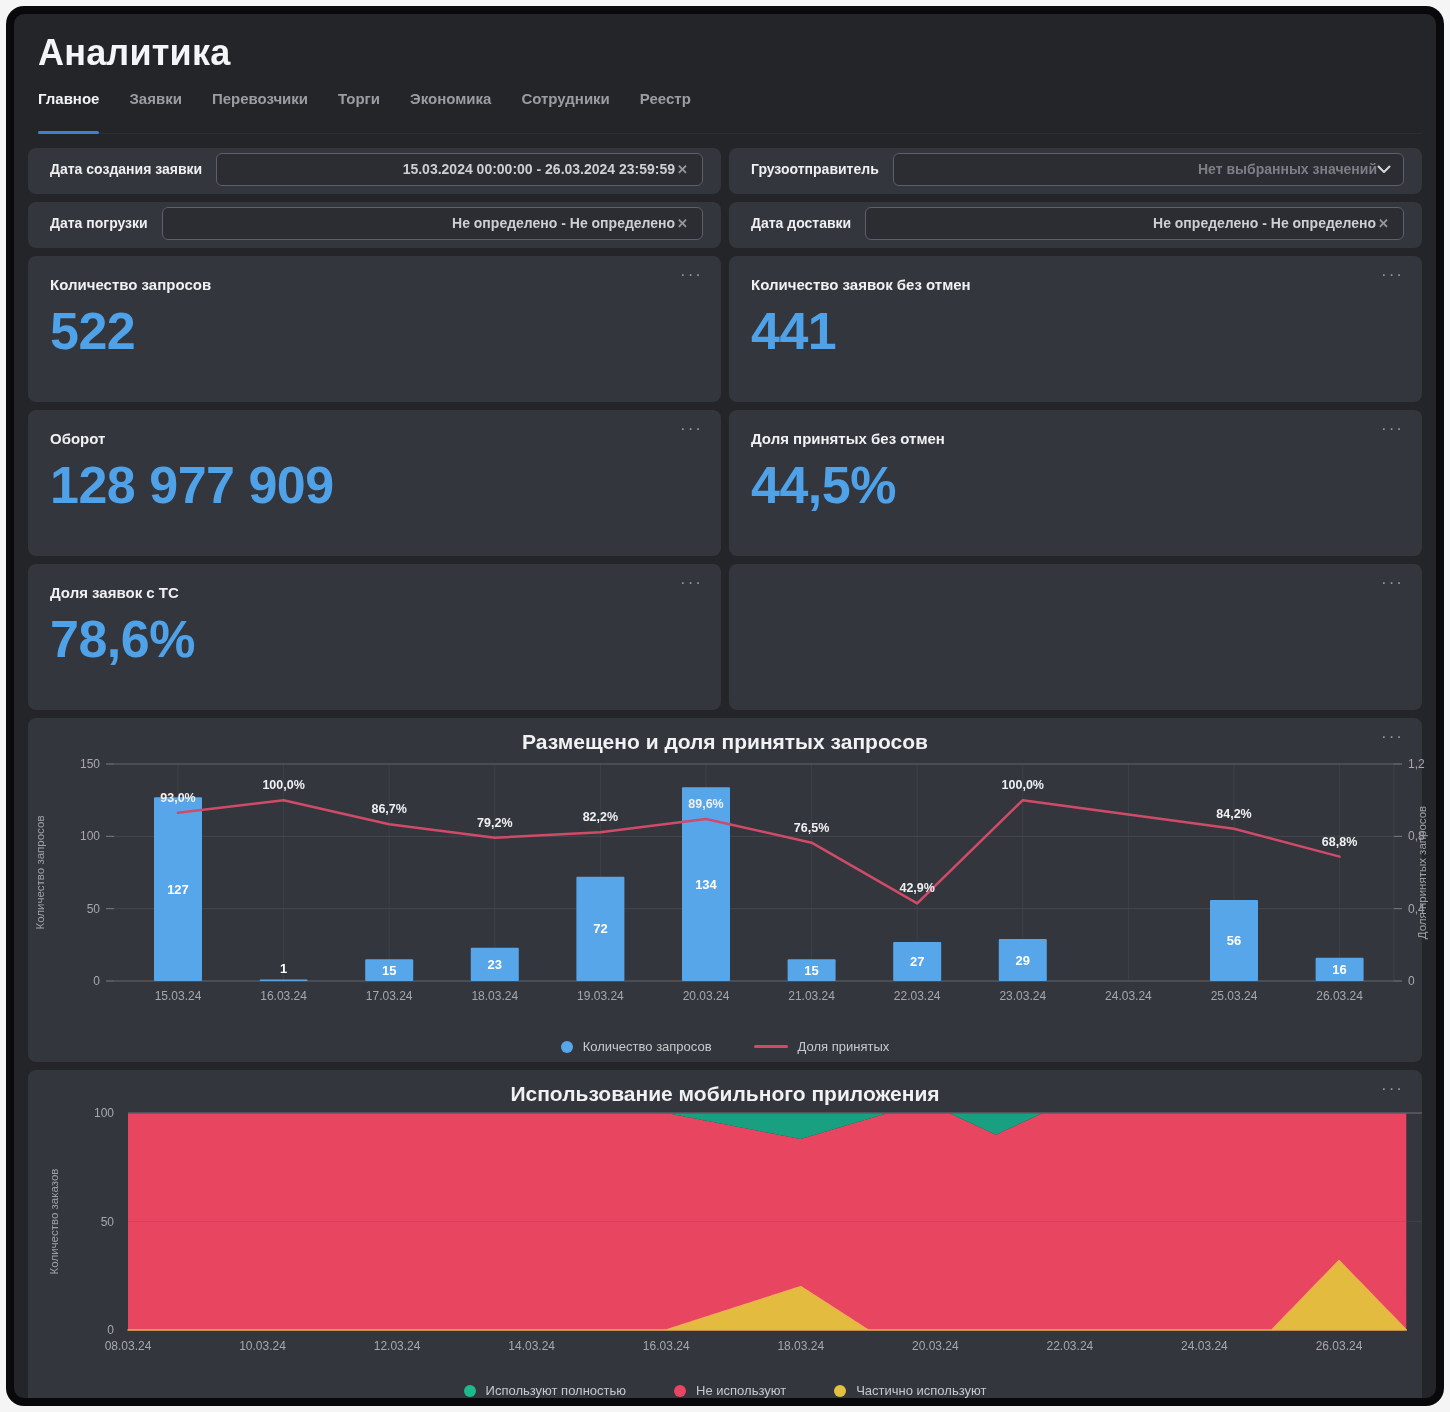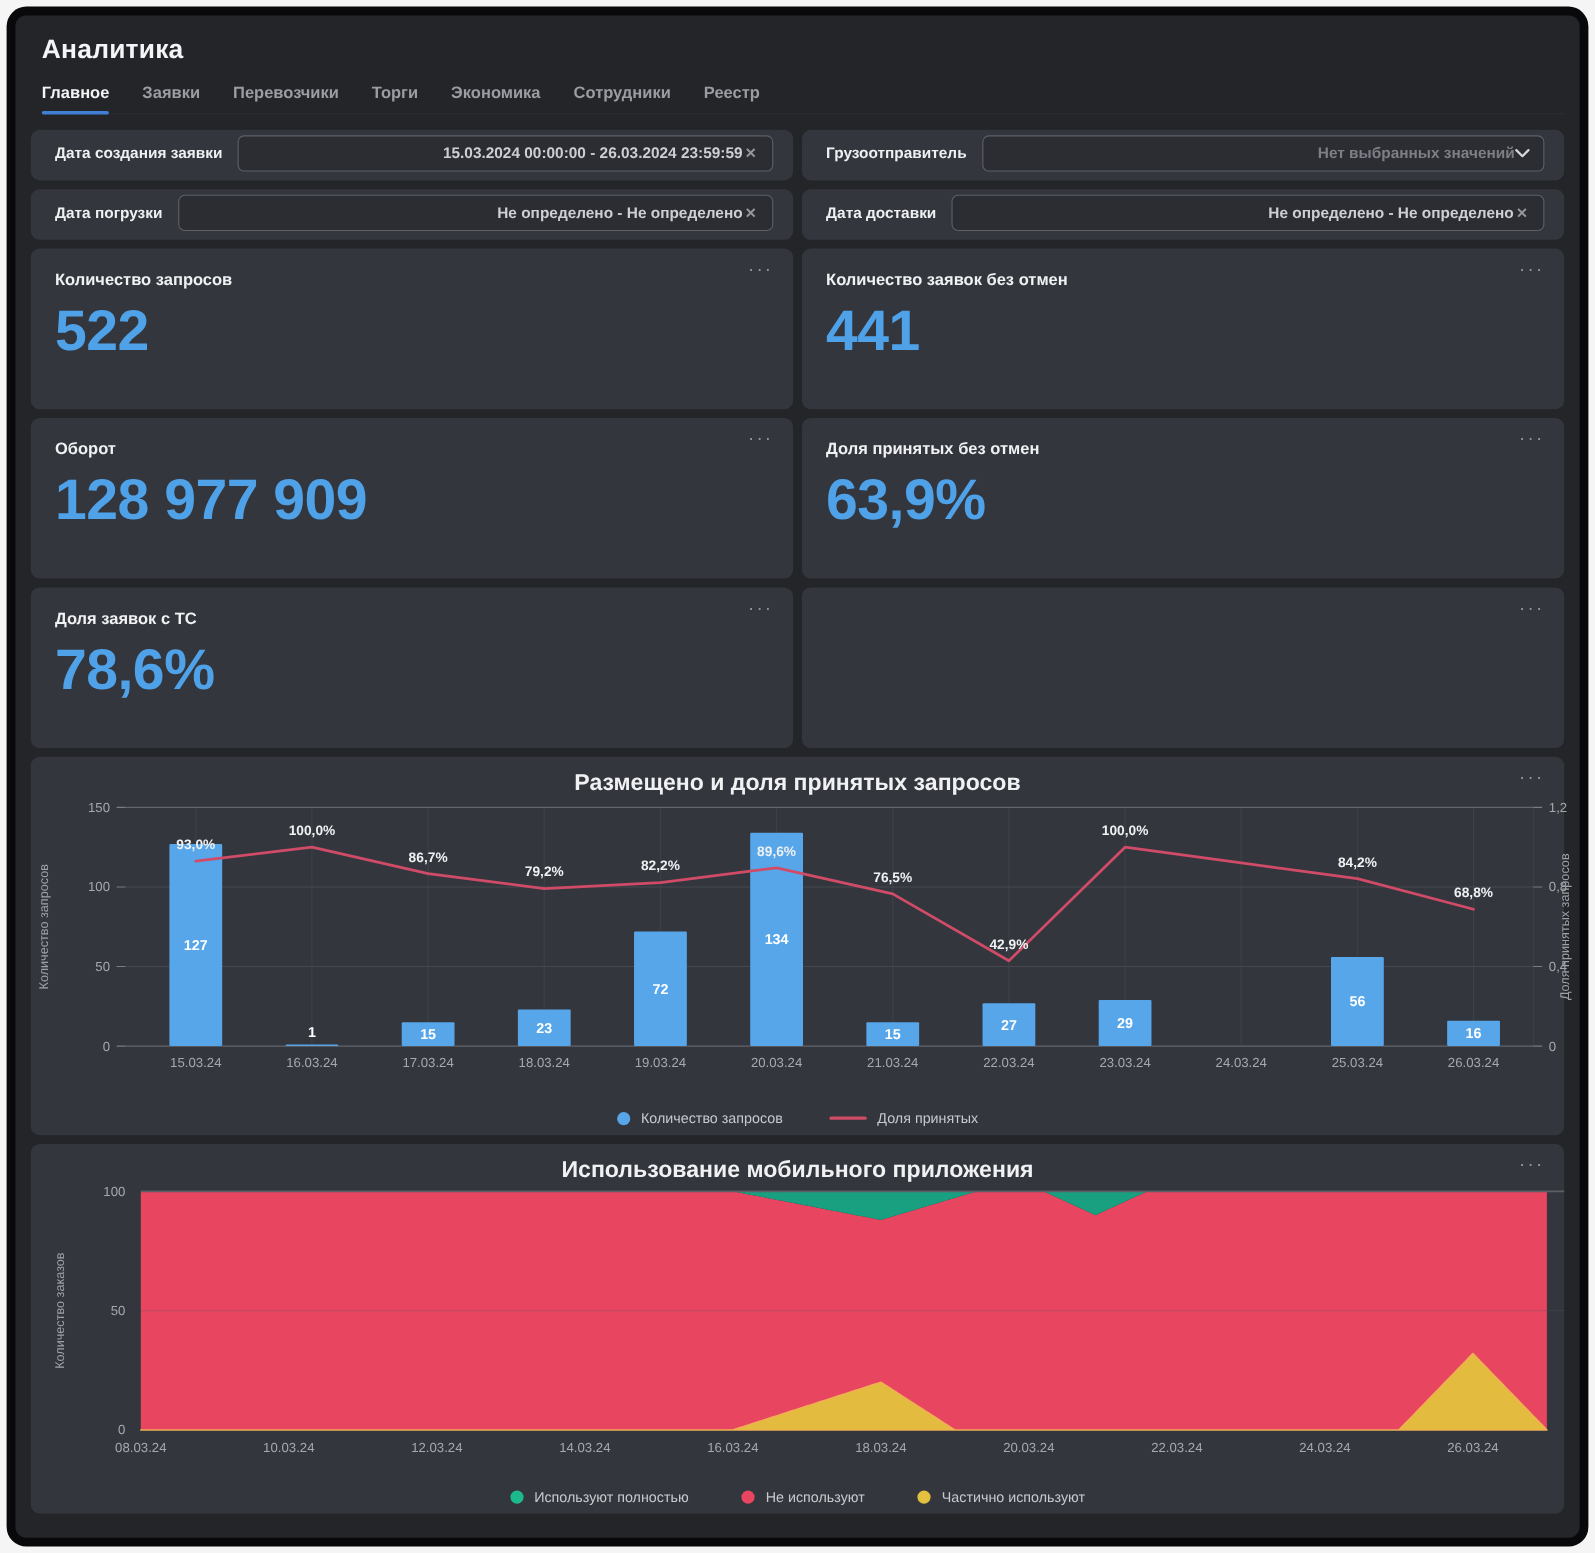--- a/index.html
+++ b/index.html
@@ -6,23 +6,23 @@
     --bg-page:#232529; --bg-card:#33363d; --bg-input:#2b2d33;
     --border-input:#5e6067; --txt:#eceef0; --muted:#9b9da3; --muted2:#a6a8ad;
     --accent:#4fa1e8; --tabline:#3f7fd4;
     --bar:#57a6ea; --line:#d04b68;
     --area-red:#e84560; --area-yellow:#e3bc3f; --area-green:#18a080;
   }
   *{box-sizing:border-box;}
   body{margin:0;width:1450px;height:1412px;background:#f5f5f5;font-family:"Liberation Sans",sans-serif;}
   .shell{width:1438px;height:1400px;margin:6px;background:#09090b;border-radius:18px;padding:8px;}
   .app{width:100%;height:100%;background:var(--bg-page);border-radius:10px;padding:12px 14px;overflow:hidden;}
-  .page-title{margin:6px 0 0 10px;font-size:24px;font-weight:700;color:#f4f5f6;letter-spacing:.2px;}
+  .page-title{margin:6px 0 0 10px;font-size:36px;font-weight:700;color:#f4f5f6;letter-spacing:.2px;}
   .tabs{display:flex;gap:30px;margin:16px 0 0 10px;border-bottom:1px solid #2c2d33;}
-  .tab{font-size:15px;font-weight:600;color:var(--muted);padding-bottom:10px;cursor:pointer;position:relative;}
+  .tab{font-size:15px;font-weight:600;color:var(--muted);padding-bottom:26px;cursor:pointer;position:relative;}
   .tab.active{color:#f2f3f4;}
   .tab.active::after{content:"";position:absolute;left:0;right:0;bottom:-1px;height:3px;border-radius:3px;background:var(--tabline);}
   .filters{display:grid;grid-template-columns:1fr 1fr;gap:8px;margin-top:14px;}
   .filter-card{background:var(--bg-card);border-radius:8px;height:46px;display:flex;align-items:center;gap:14px;padding:0 18px 4px 22px;}
   .filter-label{font-size:14px;font-weight:700;color:#eef0f1;white-space:nowrap;}
   .filter-input{flex:1;height:33px;background:var(--bg-input);border:1px solid var(--border-input);border-radius:6px;display:flex;align-items:center;justify-content:flex-end;padding:0 12px;cursor:pointer;font-weight:bold;}
   .filter-value{font-size:14px;color:#cdcfd3;}
   .filter-value.placeholder{color:#7d7f86;}
   .clear-x{font-size:13px;color:#95979d;padding:0 2px;}
   .kpis{display:grid;grid-template-columns:1fr 1fr;gap:8px;margin-top:8px;}
@@ -107,21 +107,21 @@
         <div class="kpi-value">441</div>
       </div>
       <div class="kpi-card">
         <button class="dots">···</button>
         <div class="kpi-label">Оборот</div>
         <div class="kpi-value">128 977 909</div>
       </div>
       <div class="kpi-card">
         <button class="dots">···</button>
         <div class="kpi-label">Доля принятых без отмен</div>
-        <div class="kpi-value">63,9%</div>
+        <div class="kpi-value">44,5%</div>
       </div>
       <div class="kpi-card">
         <button class="dots">···</button>
         <div class="kpi-label">Доля заявок с ТС</div>
         <div class="kpi-value">78,6%</div>
       </div>
       <div class="kpi-card">
         <button class="dots">···</button>
       </div>
     </div>

